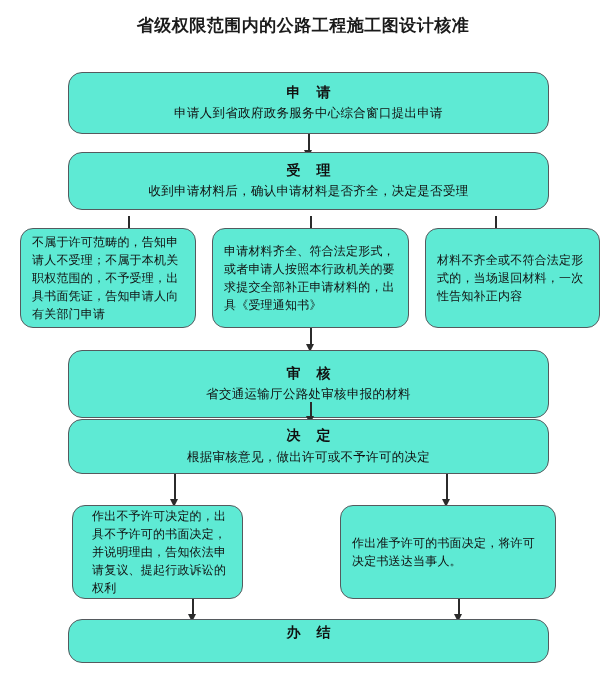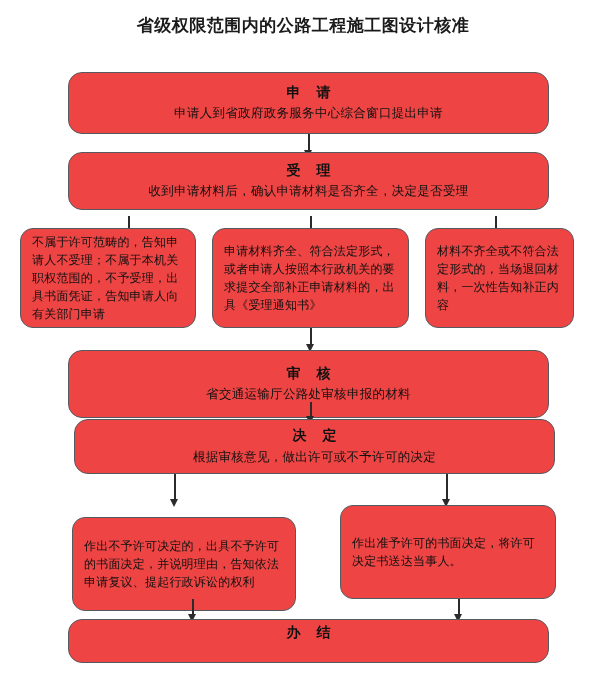--- a/index.html
+++ b/index.html
@@ -28,21 +28,21 @@
     font-weight: bold;
     letter-spacing: 0.5px;
     color: #1a1a1a;
     font-family: Liberation Serif, serif;
   }
   .node {
     position: absolute;
     box-sizing: border-box;
     border: 1.4px solid #555a5e;
     border-radius: 14px;
-    background: #ef4444;
+    background: #5eead4;
     display: flex;
     flex-direction: column;
     align-items: center;
     justify-content: center;
     color: #111111;
   }
   .node .heading {
     font-size: 14px;
     font-weight: bold;
     letter-spacing: 6px;
@@ -126,54 +126,54 @@
   </div>
 
   <div class="node small" style="left:20px; top:228px; width:176px; height:100px;align-items:center;">
     <div class="body-text">不属于许可范畴的，告知申请人不受理；不属于本机关职权范围的，不予受理，出具书面凭证，告知申请人向有关部门申请</div>
   </div>
 
   <div class="node small" style="left:212px; top:228px; width:197px; height:100px;">
     <div class="body-text">申请材料齐全、符合法定形式，或者申请人按照本行政机关的要求提交全部补正申请材料的，出具《受理通知书》</div>
   </div>
 
-  <div class="node small" style="left:425px; top:228px; width:149px; height:100px;">
+  <div class="node small" style="left:425px; top:228px; width:175px; height:100px;">
     <div class="body-text">材料不齐全或不符合法定形式的，当场退回材料，一次性告知补正内容</div>
   </div>
 
   <div class="connector" style="left:310px; top:328px; height:24px;">
     <div class="stem" style="height:17px;"></div>
     <div class="head" style="top:16px;"></div>
   </div>
 
   <div class="node center-text" style="left:68px; top:350px; width:481px; height:68px;">
     <div class="heading">审  核</div>
     <div class="body-text">省交通运输厅公路处审核申报的材料</div>
   </div>
 
   <div class="connector" style="left:310px; top:402px; height:22px;">
     <div class="stem" style="height:15px;"></div>
     <div class="head" style="top:14px;"></div>
   </div>
 
-  <div class="node center-text" style="left:74px; top:419px; width:481px; height:55px;">
+  <div class="node center-text" style="left:68px; top:419px; width:481px; height:55px;">
     <div class="heading">决  定</div>
     <div class="body-text">根据审核意见，做出许可或不予许可的决定</div>
   </div>
 
   <div class="connector" style="left:174px; top:474px; height:33px;">
     <div class="stem" style="height:26px;"></div>
     <div class="head" style="top:25px;"></div>
   </div>
   <div class="connector" style="left:446px; top:474px; height:33px;">
     <div class="stem" style="height:26px;"></div>
     <div class="head" style="top:25px;"></div>
   </div>
 
-  <div class="node small" style="left:72px; top:517px; width:224px; height:94px;">
+  <div class="node small" style="left:72px; top:505px; width:171px; height:94px;padding-left:8px;">
     <div class="body-text">作出不予许可决定的，出具不予许可的书面决定，并说明理由，告知依法申请复议、提起行政诉讼的权利</div>
   </div>
 
   <div class="node small" style="left:340px; top:505px; width:216px; height:94px;">
     <div class="body-text">作出准予许可的书面决定，将许可决定书送达当事人。</div>
   </div>
 
   <div class="connector" style="left:192px; top:599px; height:23px;">
     <div class="stem" style="height:16px;"></div>
     <div class="head" style="top:15px;"></div>

